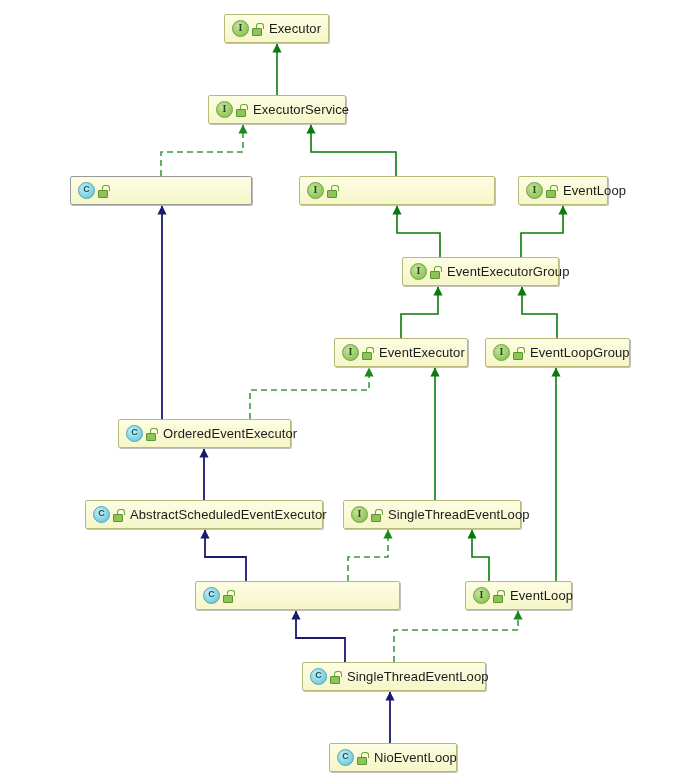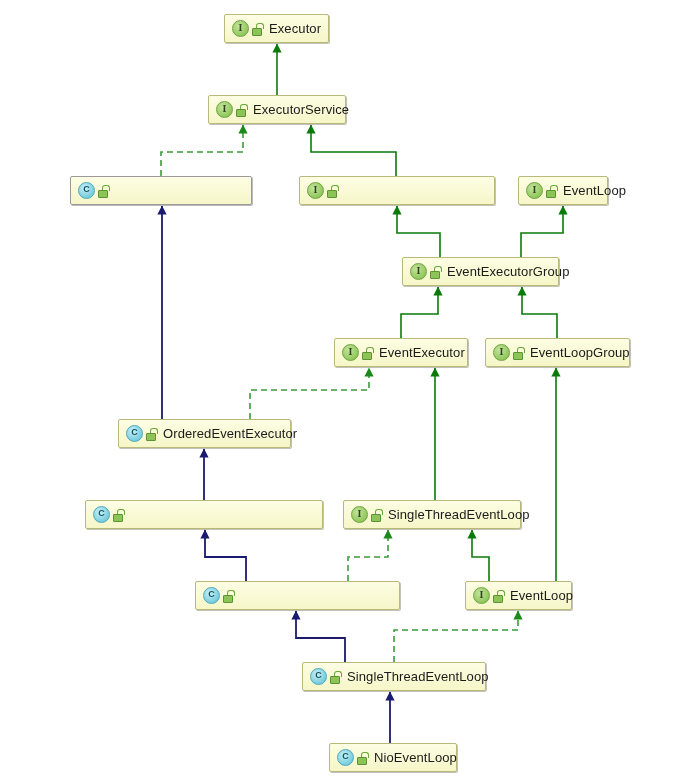--- a/index.html
+++ b/index.html
@@ -230,20 +230,21 @@
         <span class="node-label">OrderedEventExecutor</span>
       </div>
       <div class="node" style="left: 85px; top: 500px; width: 238px;">
         <span class="node-icon icon-class">
           <span class="glyph">C</span>
         </span>
         <span class="lock-icon">
           <span class="shackle"></span>
           <span class="body"></span>
         </span>
+        <span class="node-label">AbstractScheduledEventExecutor</span>
       </div>
       <div class="node" style="left: 343px; top: 500px; width: 178px;">
         <span class="node-icon icon-interface">
           <span class="glyph">I</span>
         </span>
         <span class="lock-icon">
           <span class="shackle"></span>
           <span class="body"></span>
         </span>
         <span class="node-label">SingleThreadEventLoop</span>

